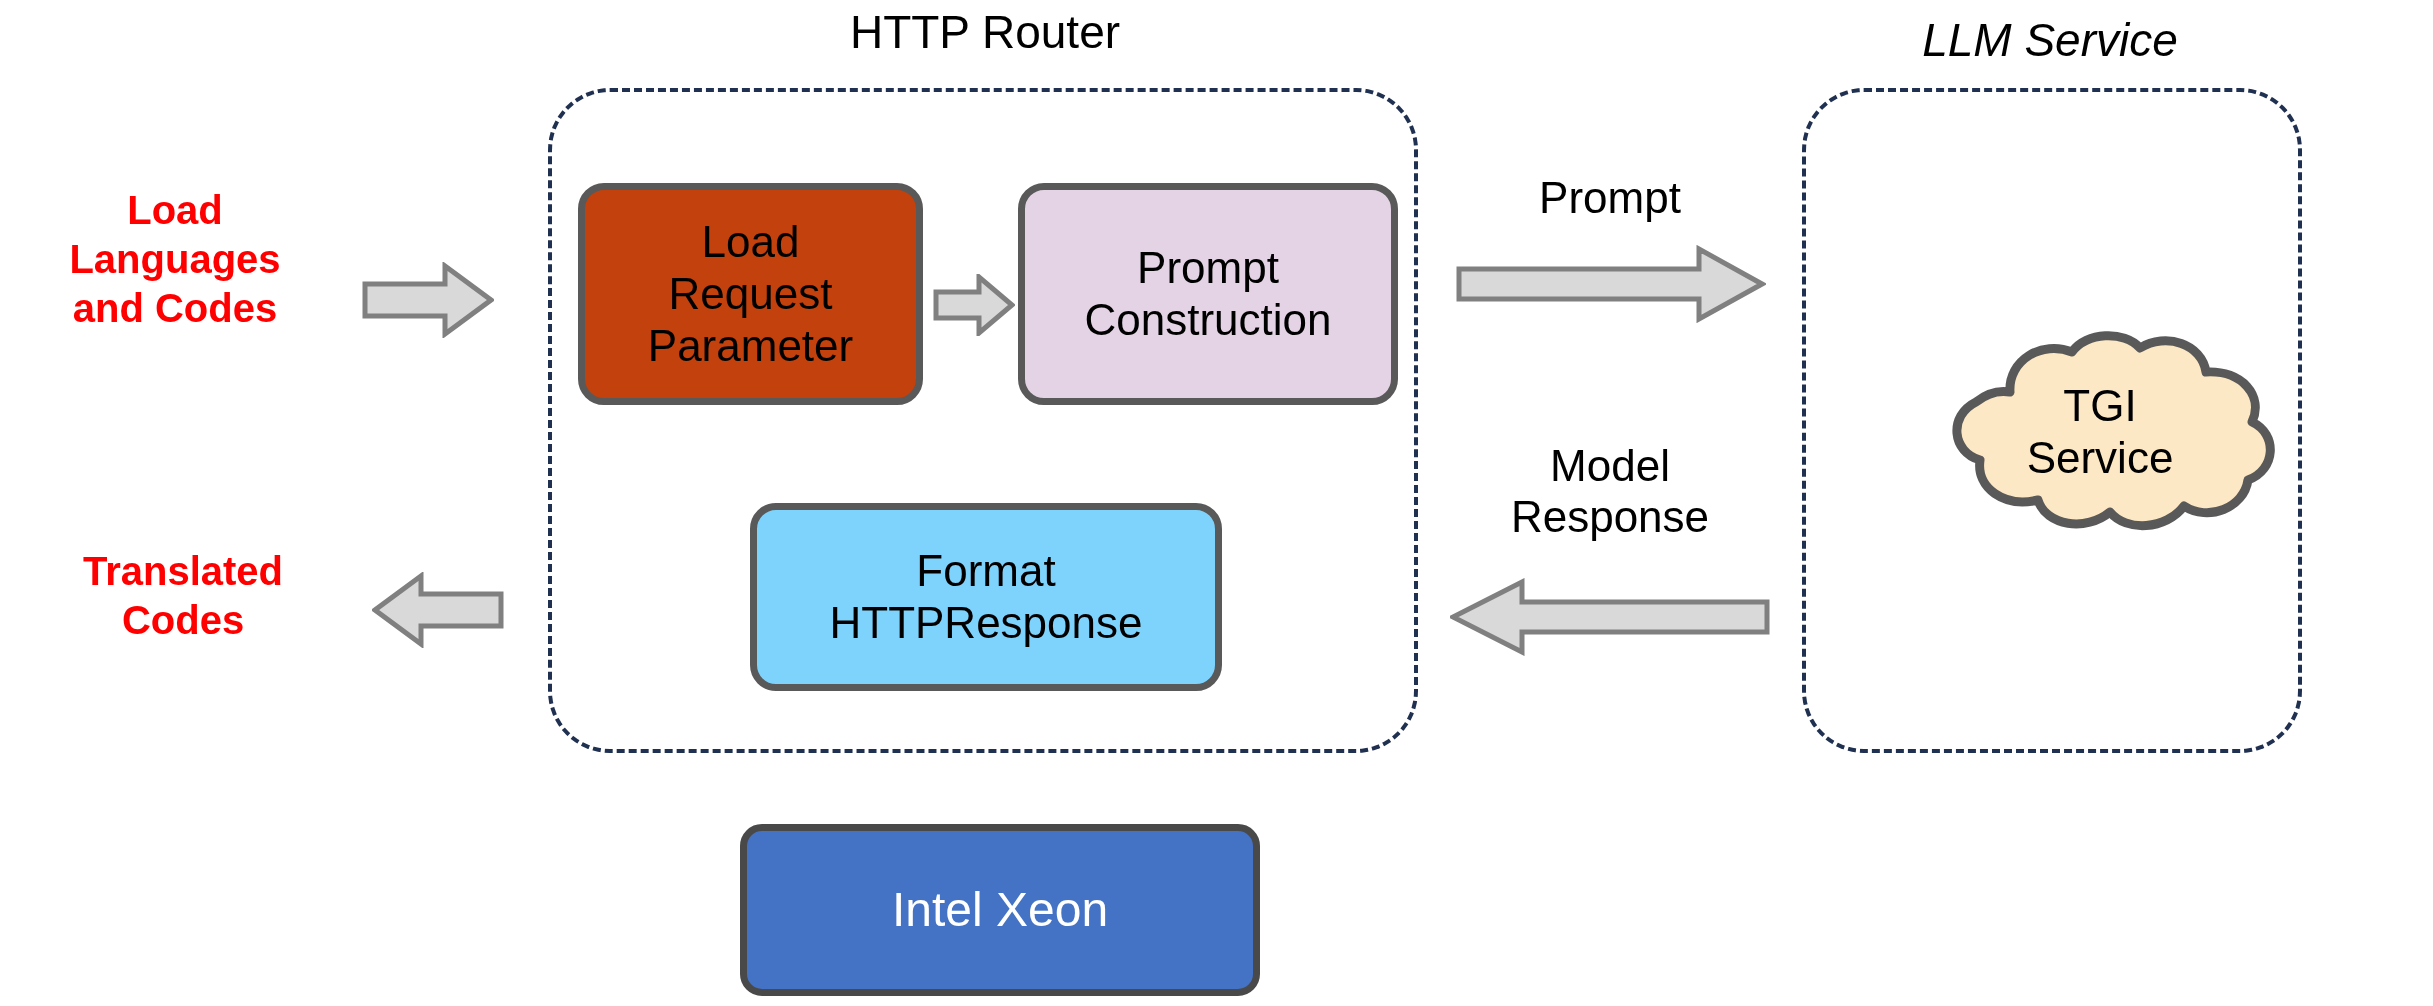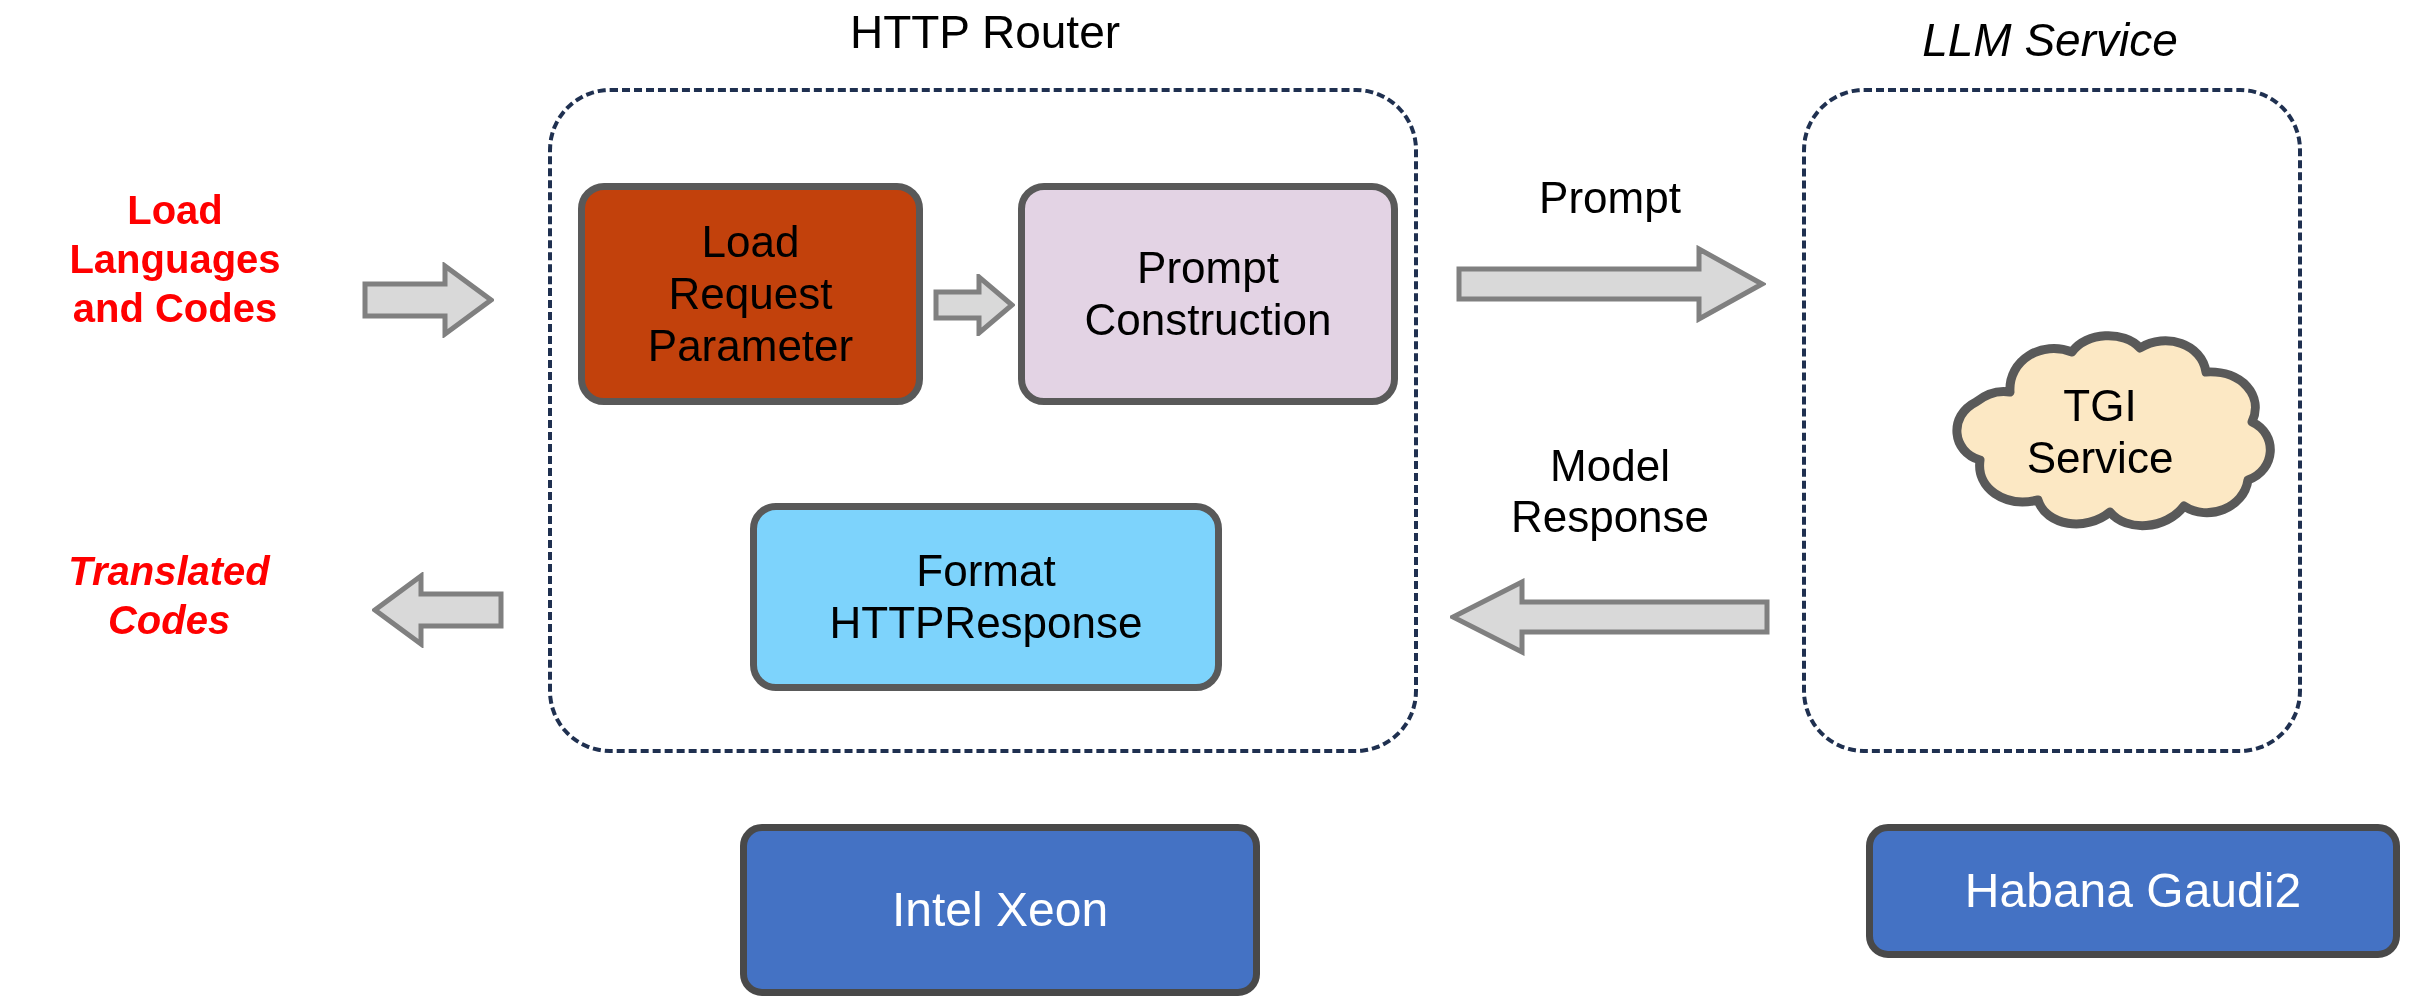--- a/index.html
+++ b/index.html
@@ -122,21 +122,21 @@
   <div class="abs section-title" style="left:1800px; top:16px; width:500px;font-style:italic;">LLM Service</div>
 
   <div class="abs dashed-box" style="left:548px; top:88px; width:870px; height:665px;"></div>
 
   <div class="abs dashed-box" style="left:1802px; top:88px; width:500px; height:665px;"></div>
 
   <div class="abs io-label" style="left:30px; top:186px; width:290px;">Load
 Languages
 and Codes</div>
 
-  <div class="abs io-label" style="left:24px; top:547px; width:290px;font-style:italic;">Translated
+  <div class="abs io-label" style="left:38px; top:547px; width:290px;">Translated
 Codes</div>
 
   <div class="abs" style="left:362px; top:262px; width:132px; height:76px;">
     <svg width="132" height="76" viewBox="0 0 132 76">
       <polygon points="3,22 83,22 83,4 129,38 83,72 83,54 3,54" fill="#D9D9D9" stroke="#808080" stroke-width="5" stroke-linejoin="miter"></polygon>
     </svg>
   </div>
 
   <div class="abs" style="left:372px; top:572px; width:132px; height:76px;">
     <svg width="132" height="76" viewBox="0 0 132 76">
@@ -193,15 +193,14 @@
                C86,64 98,60 110,62 Z" fill="#FCE8C4" stroke="#595959" stroke-width="9" stroke-linejoin="round"></path>
     </svg>
     <div class="cloud-label-center">
       <div class="cloud-text">TGI
 Service</div>
     </div>
   </div>
 
   <div class="abs hw-box" style="left:740px; top:824px; width:520px; height:172px;">Intel Xeon</div>
 
-  <div class="abs hw-box" style="left:1866px; top:824px; width:534px; height:134px;">Habana Gaudi2</div>
 
 </div>
 
 </body></html>

